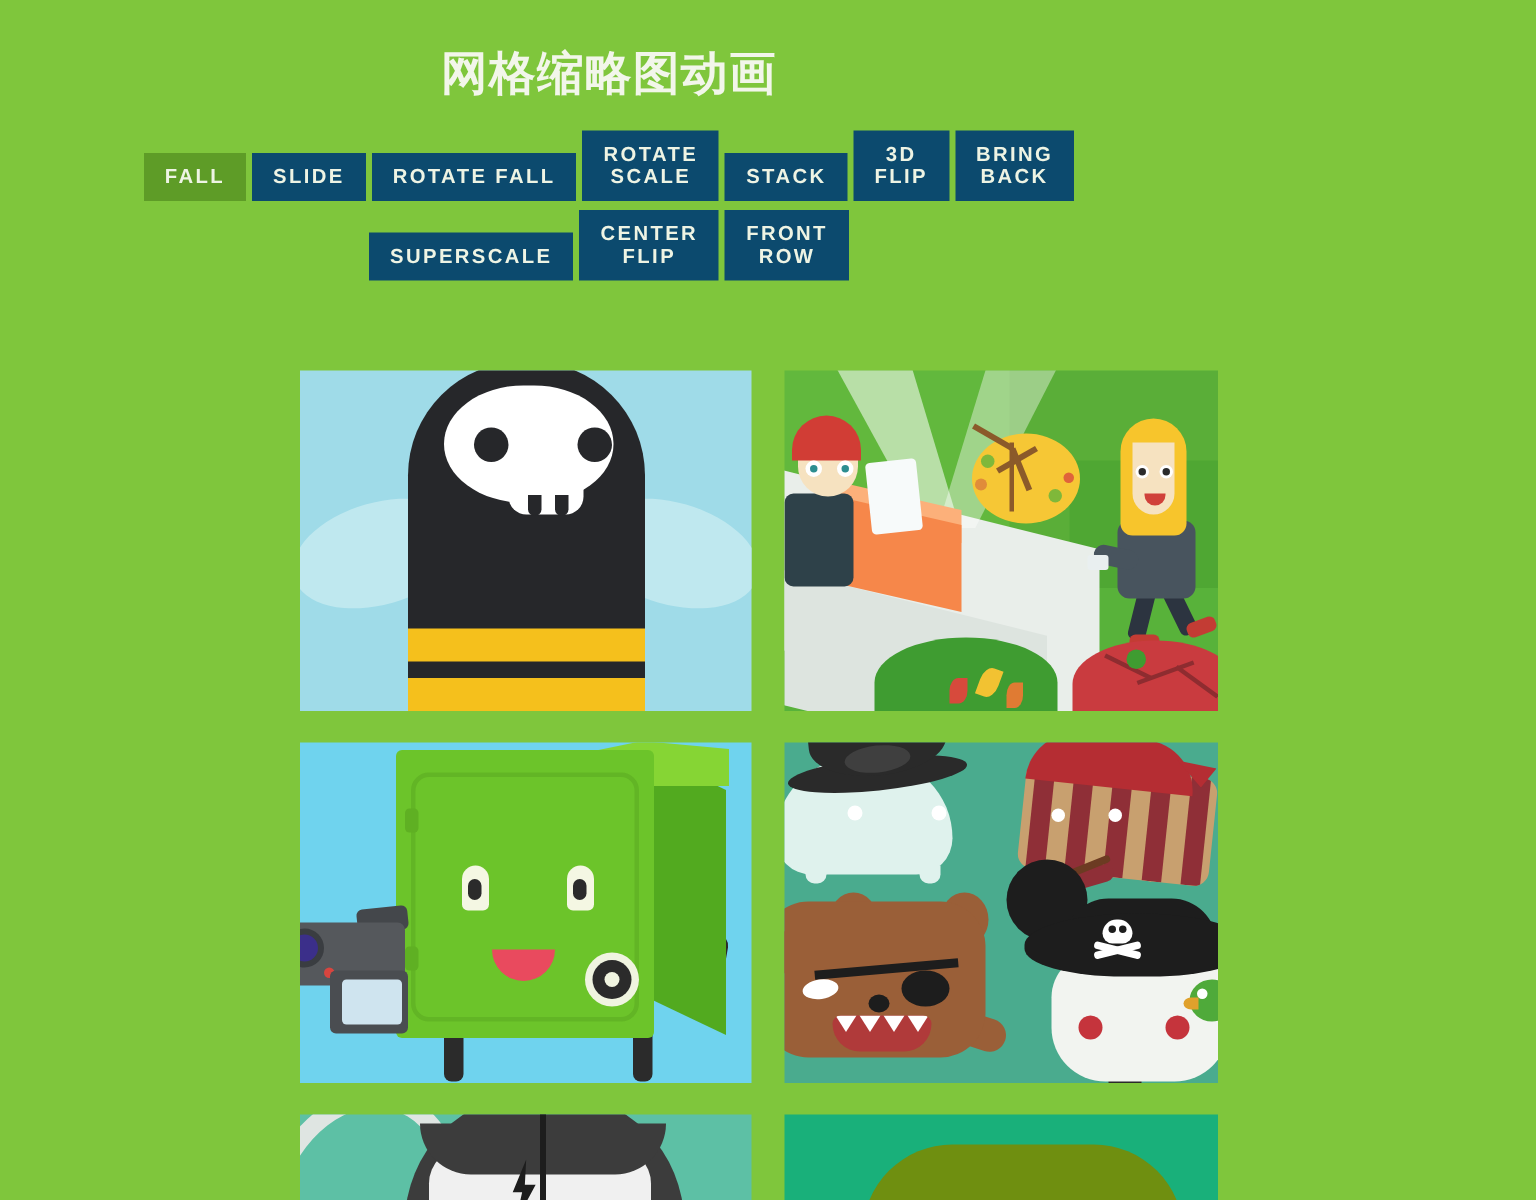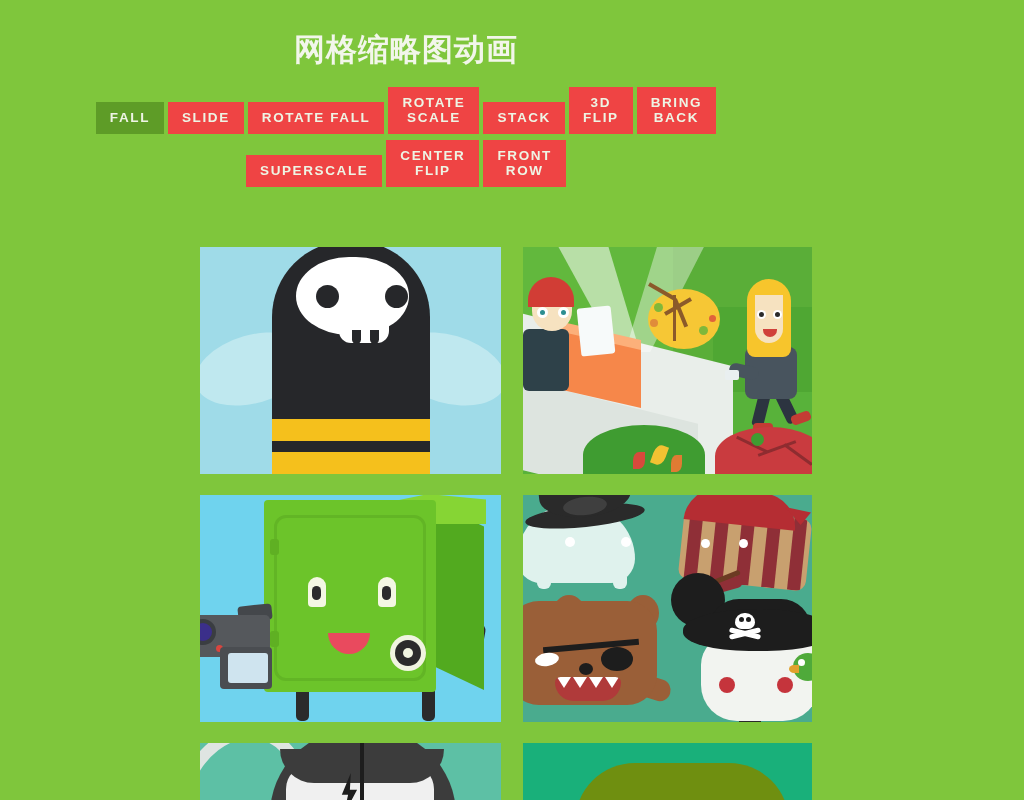--- a/index.html
+++ b/index.html
@@ -40,21 +40,21 @@
     width: 680px;
     margin: 19px auto 0 auto;
     text-align: center;
     font-size: 0;
   }
   .menu-button {
     display: inline-block;
     vertical-align: bottom;
     margin: 0 2px 6px 2px;
     padding: 8px 14px 9px 14px;
-    background: #ef4444;
+    background: #0c4a6e;
     color: #eef4e4;
     font-family: "Liberation Sans", sans-serif;
     font-size: 13.5px;
     font-weight: 700;
     letter-spacing: 1.6px;
     line-height: 15px;
     text-align: center;
     text-transform: uppercase;
     border: none;
     outline: none;

